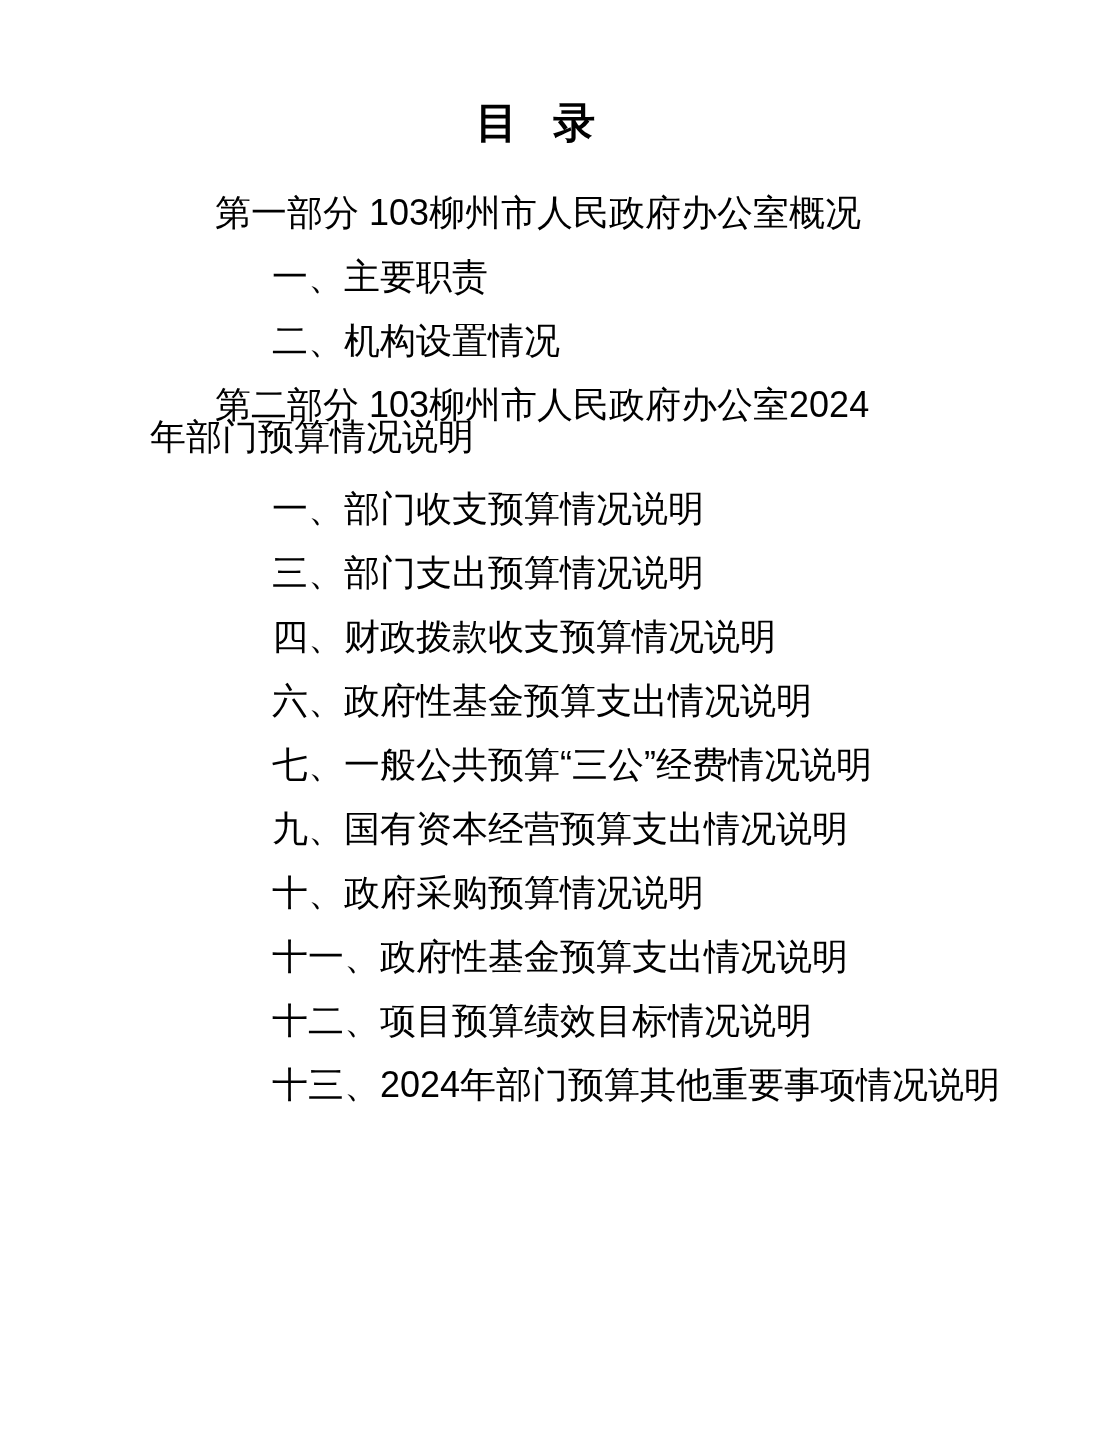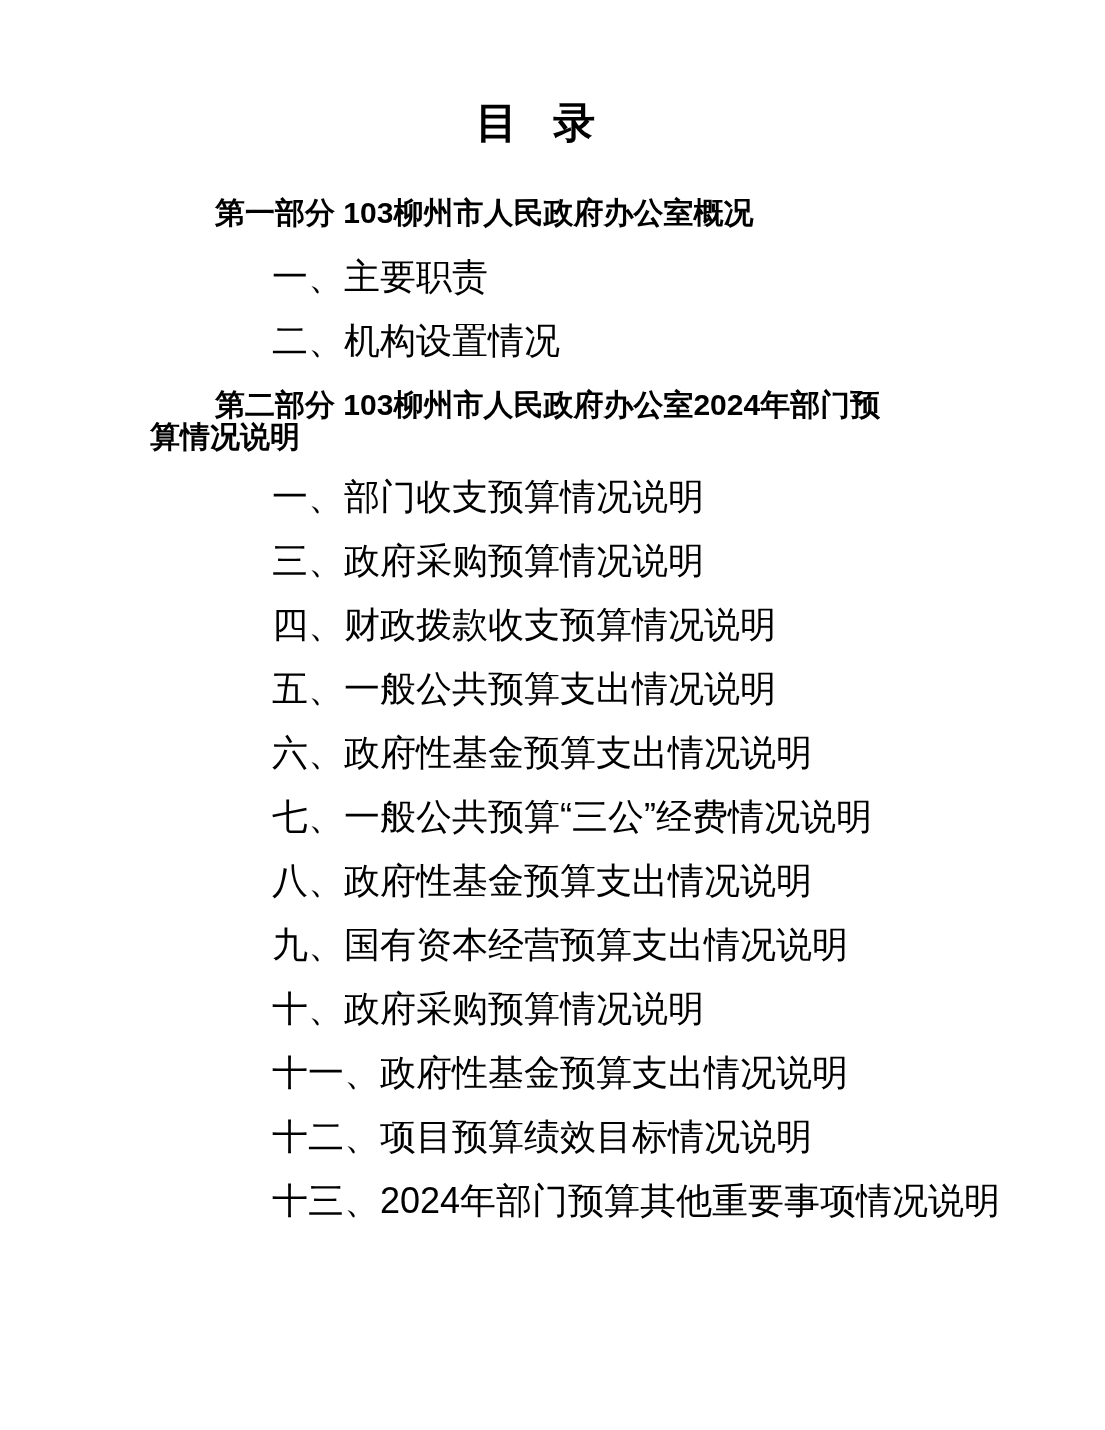--- a/index.html
+++ b/index.html
@@ -24,29 +24,29 @@
   .doc-title {
     font-size: 42px;
     line-height: 46px;
     font-weight: 700;
     text-align: center;
     letter-spacing: 4px;
     margin: 0 0 51px 0;
     white-space: pre;
   }
   .section-heading {
-    font-size: 30px;
+    font-size: 36px;
     line-height: 32px;
-    font-weight: 700;
+    font-weight: 400;
     text-indent: 65px;
     margin: 0 0 32px 0;
   }
   .section-heading.wrap2 {
     max-width: 740px;
-    margin-bottom: 28px;
+    margin-bottom: 40px;
   }
   .toc-item {
     font-size: 36px;
     line-height: 32px;
     font-weight: 400;
     padding-left: 122px;
     margin: 0 0 32px 0;
     white-space: nowrap;
   }
 </style>
@@ -61,26 +61,24 @@
     <div class="section-heading">第一部分 103柳州市人民政府办公室概况</div>
 
     <p class="toc-item">一、主要职责</p>
     <p class="toc-item">二、机构设置情况</p>
   </div>
 
   <div>
     <div class="section-heading wrap2">第二部分 103柳州市人民政府办公室2024年部门预算情况说明</div>
 
     <p class="toc-item">一、部门收支预算情况说明</p>
-    <p class="toc-item">三、政府采购预算情况说明</p>
+    <p class="toc-item">三、部门支出预算情况说明</p>
     <p class="toc-item">四、财政拨款收支预算情况说明</p>
-    <p class="toc-item">五、一般公共预算支出情况说明</p>
     <p class="toc-item">六、政府性基金预算支出情况说明</p>
     <p class="toc-item">七、一般公共预算“三公”经费情况说明</p>
-    <p class="toc-item">八、政府性基金预算支出情况说明</p>
     <p class="toc-item">九、国有资本经营预算支出情况说明</p>
     <p class="toc-item">十、政府采购预算情况说明</p>
     <p class="toc-item">十一、政府性基金预算支出情况说明</p>
     <p class="toc-item">十二、项目预算绩效目标情况说明</p>
     <p class="toc-item">十三、2024年部门预算其他重要事项情况说明</p>
   </div>
 
 </div>
 
 </body></html>

